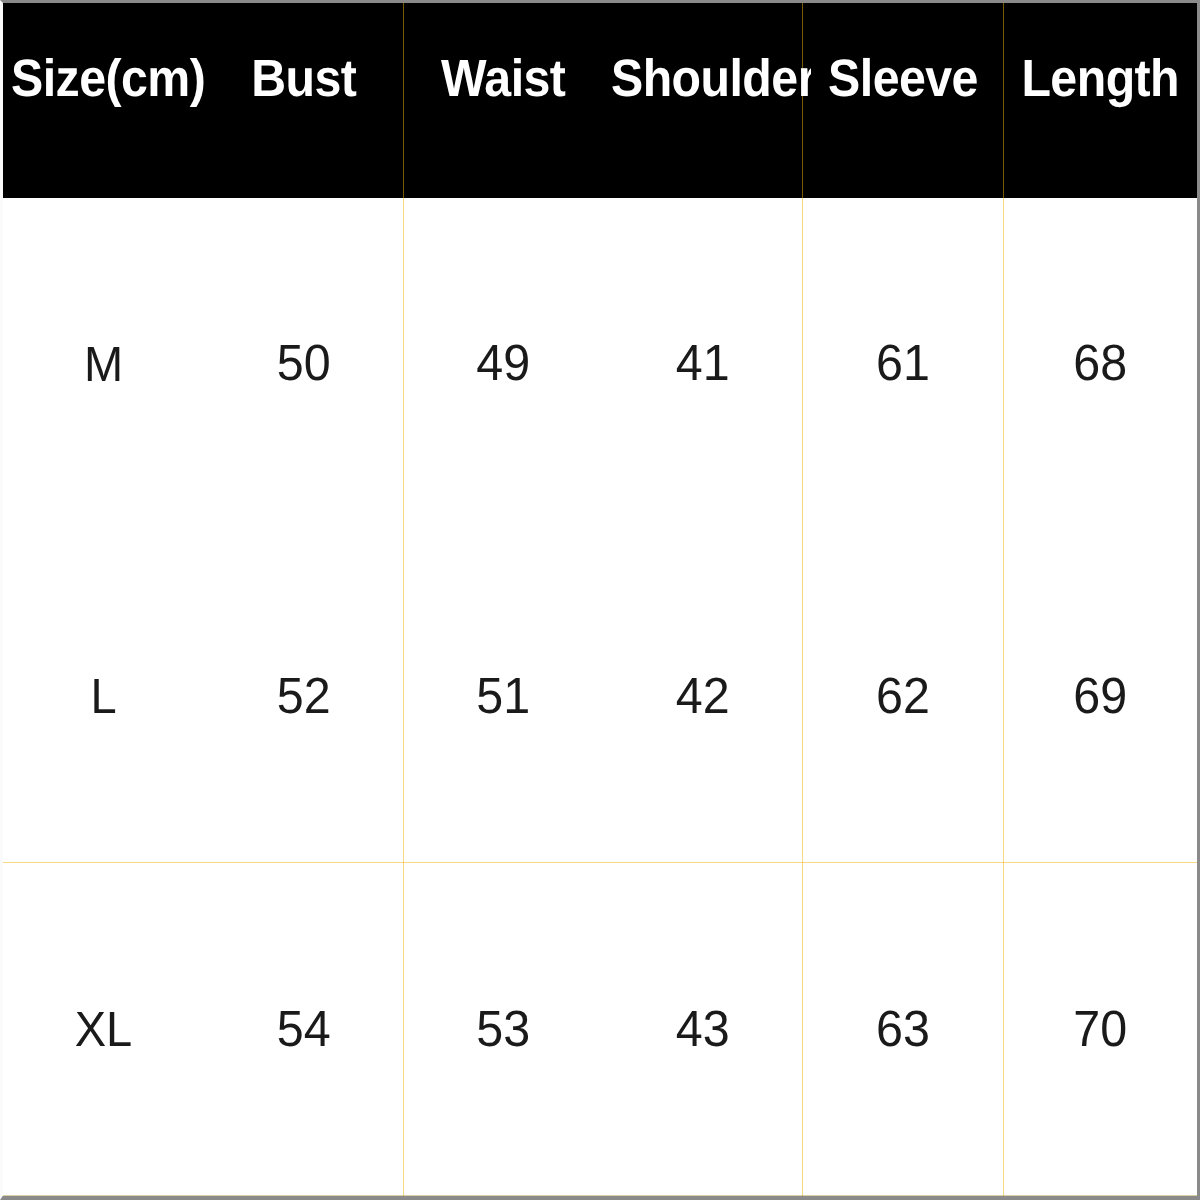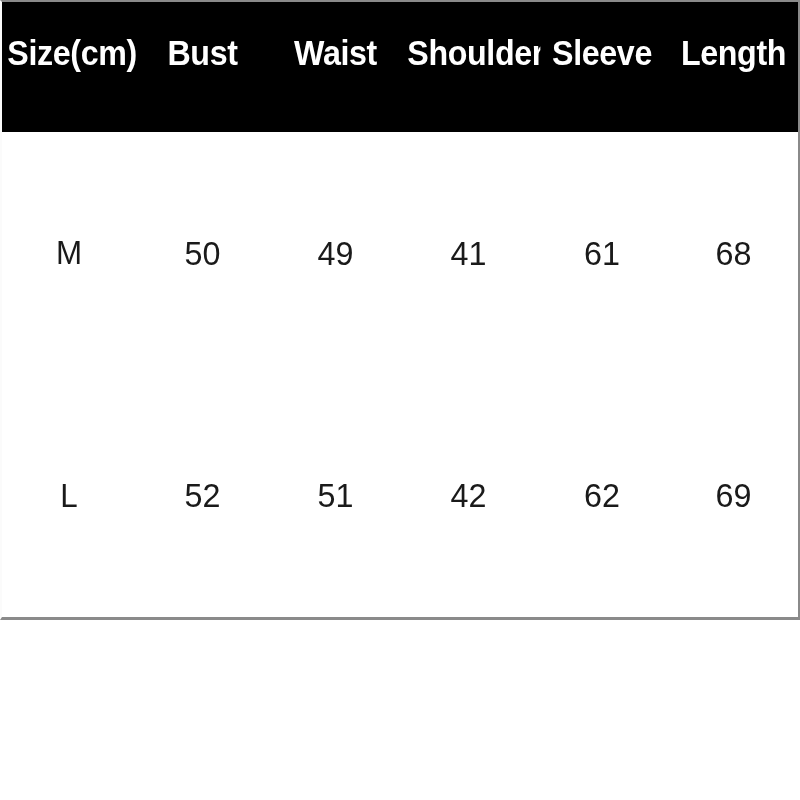--- a/index.html
+++ b/index.html
@@ -12,21 +12,21 @@
     width: 800px;
     height: 800px;
     overflow: hidden;
     font-family: "Liberation Sans", "DejaVu Sans", sans-serif;
   }
 
   .chart-frame {
     position: relative;
     box-sizing: border-box;
     width: 800px;
-    height: 620px;
+    height: 800px;
     background: #eab308;
     border-top: 2px solid #8a8a8a;
     border-right: 2px solid #8a8a8a;
     border-bottom: 3px solid #8a8a8a;
     border-left: 2px solid #fbfbfb;
   }
 
   table.size-table {
     width: 100%;
     height: 100%;
@@ -117,15 +117,23 @@
         <td>68</td>
       </tr>
       <tr class="data-row">
         <td class="size-cell">L</td>
         <td>52</td>
         <td>51</td>
         <td>42</td>
         <td>62</td>
         <td>69</td>
       </tr>
+      <tr class="data-row">
+        <td class="size-cell">XL</td>
+        <td>54</td>
+        <td>53</td>
+        <td>43</td>
+        <td>63</td>
+        <td>70</td>
+      </tr>
     </tbody>
   </table>
 </div>
 
 </body></html>

